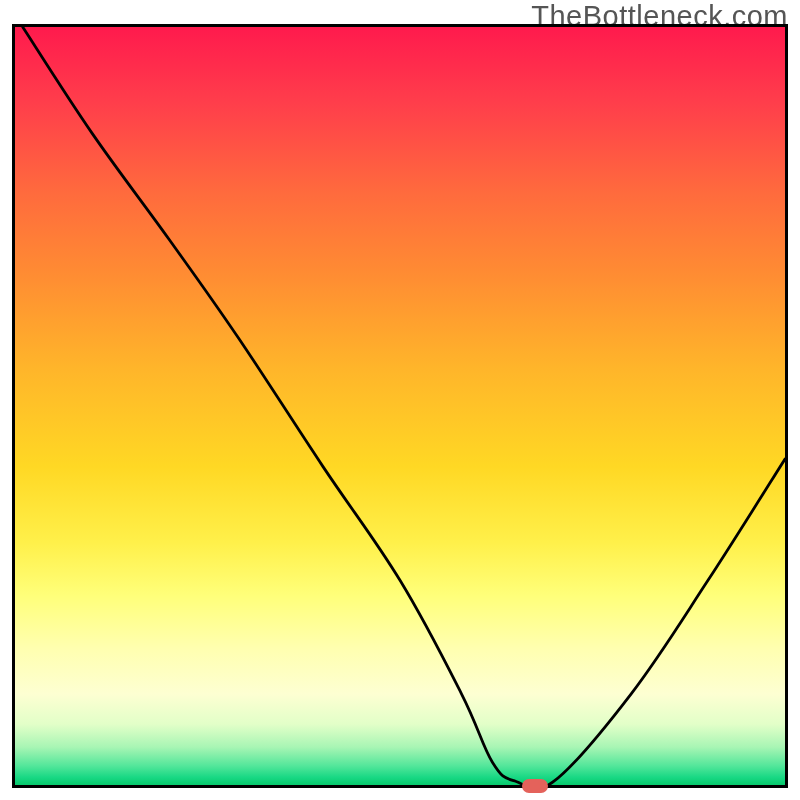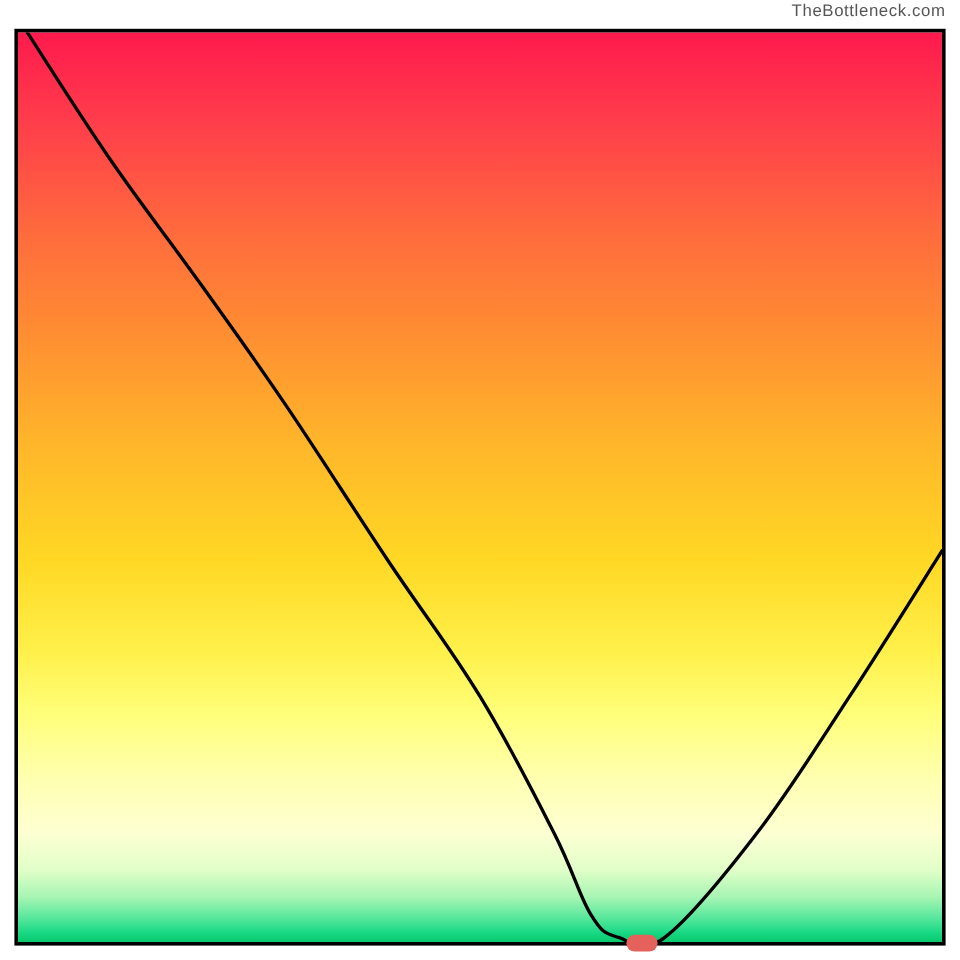--- a/index.html
+++ b/index.html
@@ -35,21 +35,21 @@
       #52e69a 97.5%,
       #18d884 99%,
       #07c96c 100%
     );
   }
   .watermark {
     position: absolute;
     top: 0;
     right: 12px;
     font-family: Arial, Helvetica, sans-serif;
-    font-size: 14px;
+    font-size: 29px;
     color: #555;
     letter-spacing: 0.5px;
     user-select: none;
   }
   svg.curve {
     position: absolute;
     left: 0;
     top: 0;
     width: 100%;
     height: 100%;

